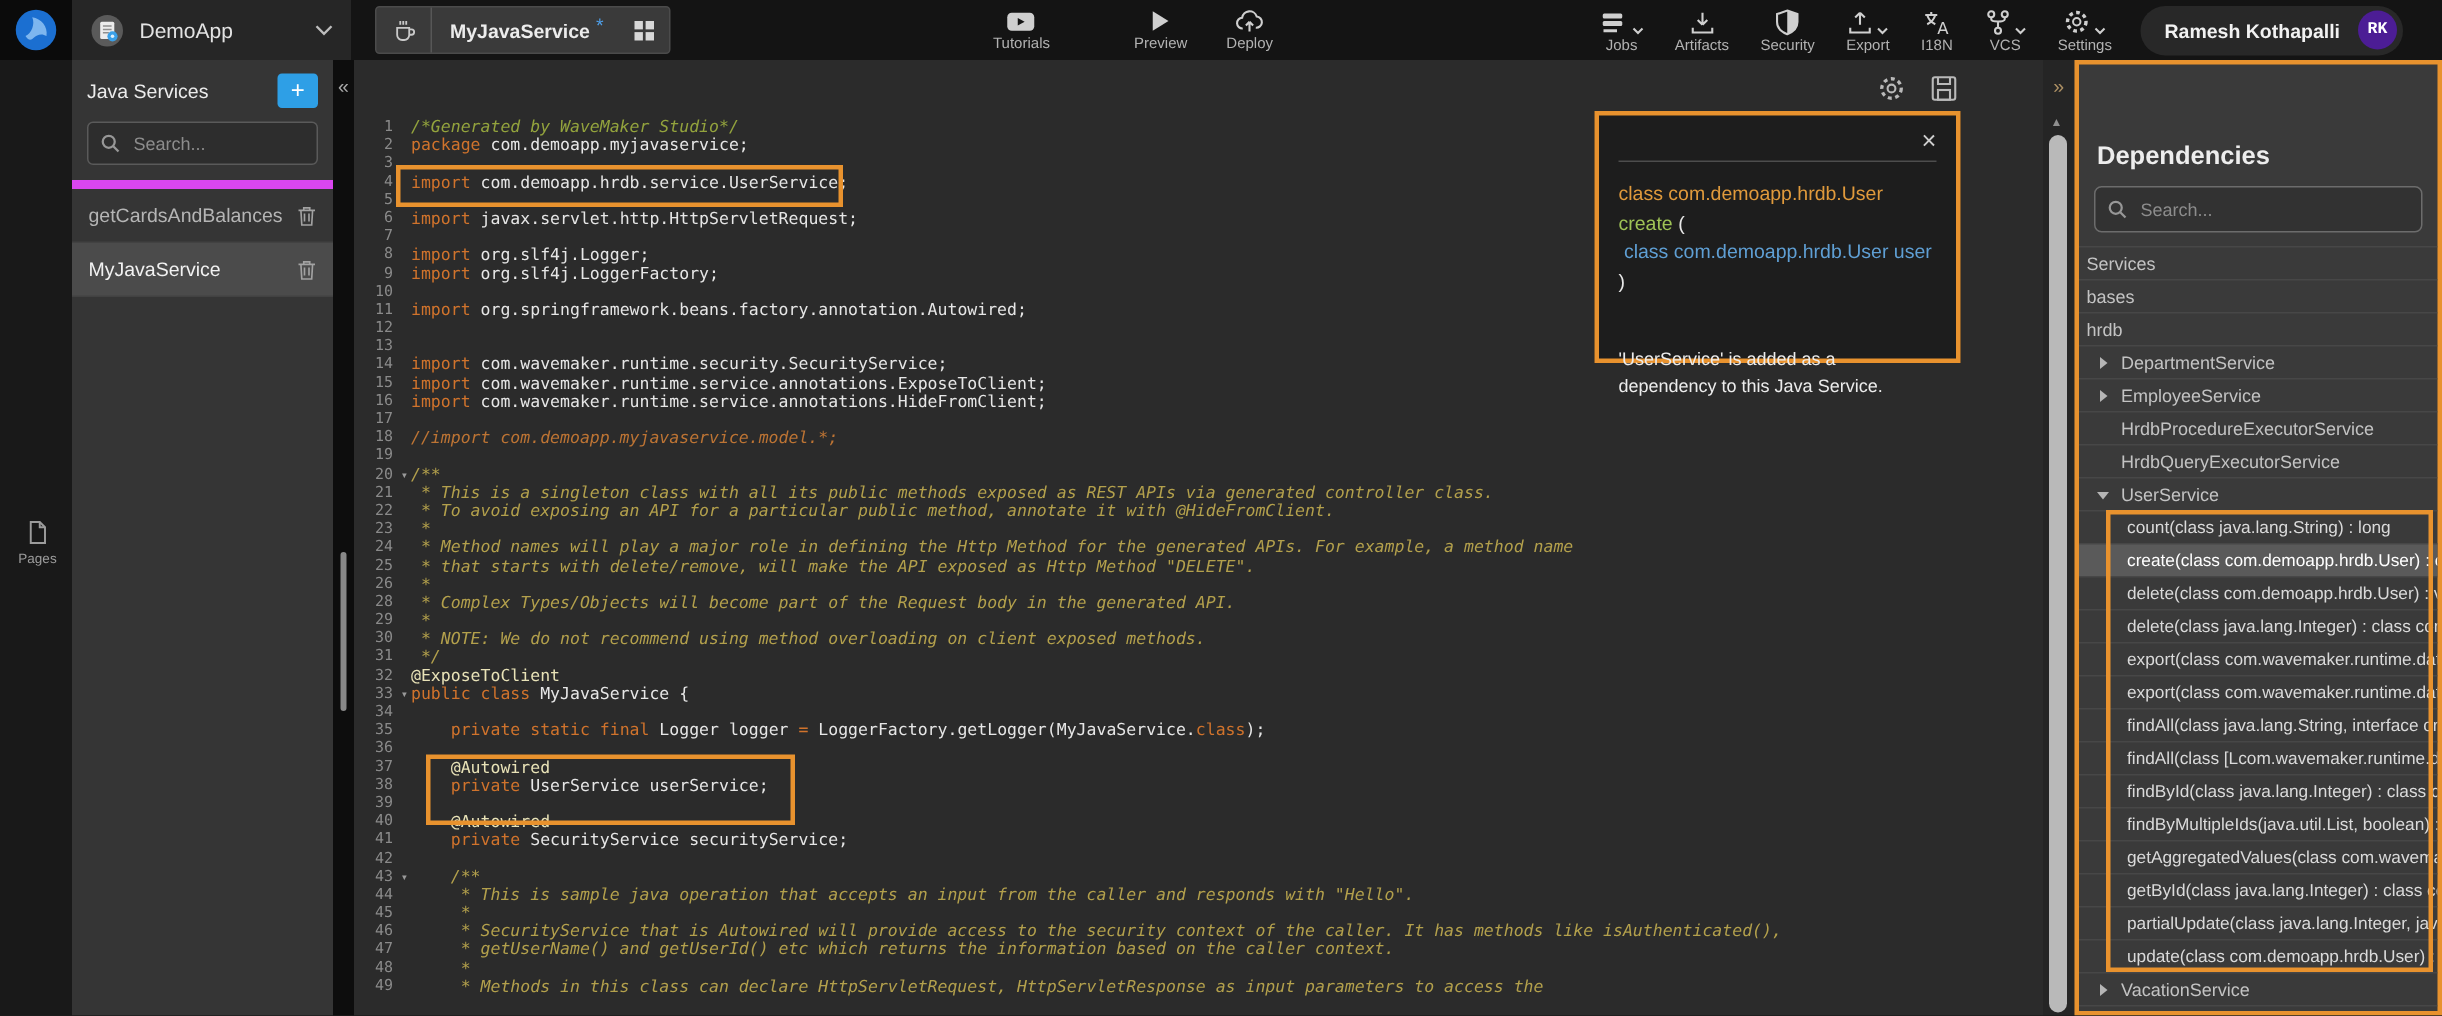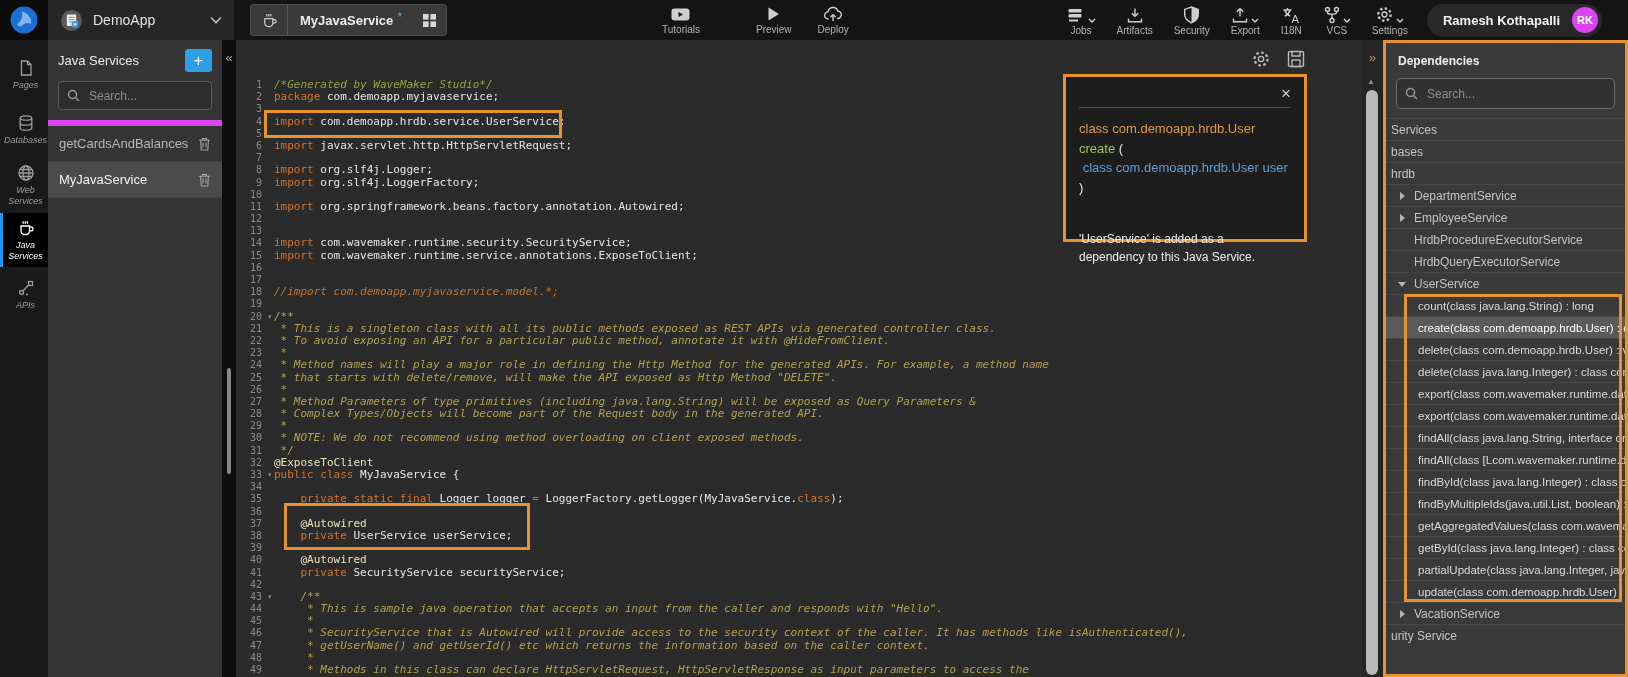--- a/index.html
+++ b/index.html
@@ -21,21 +21,21 @@
   .action .lbl{font-size:10px;color:#b2b2b2;white-space:nowrap;}
   .action svg{stroke:#cfcfcf;fill:none;stroke-width:1.4;}
   .ico-row{display:flex;align-items:flex-end;gap:2px;height:19px;}
   .ml40{margin-left:52px;align-items:center;} .ml18{margin-left:22px;}
   .right-actions{margin-left:auto;display:flex;align-items:center;gap:17px;padding-right:14px;}
   .user-pill{display:flex;align-items:center;gap:12px;background:#282828;border-radius:17px;height:33px;padding:0 4px 0 16px;margin-right:12px;cursor:pointer;}
   .user-name{color:#f2f2f2;font-size:13px;font-weight:bold;white-space:nowrap;}
   .avatar{width:26px;height:26px;border-radius:50%;color:#fff;font-size:11px;font-weight:bold;display:flex;align-items:center;justify-content:center;}
   
   .content{flex:1;display:flex;min-height:0;}
-  .sidebar{width:48px;background:#191919;display:flex;flex-direction:column;padding-top:8px;font-style:italic;}
+  .sidebar{width:48px;background:#191919;display:flex;flex-direction:row;padding-top:8px;}
   .side-item{min-height:46px;display:flex;flex-direction:column;align-items:center;justify-content:center;gap:3px;color:#9c9c9c;font-size:9px;text-align:center;cursor:pointer;border-left:3px solid transparent;padding:4px 0;margin-bottom:1px;}
   .side-item svg{stroke:currentColor;fill:none;stroke-width:1.3;}
   .side-item .slbl{width:44px;line-height:1.15;}
   .side-item.active{background:#000;color:#fff;border-left-color:#2196f3;}
   
   .svc-panel{width:174px;background:#353535;display:flex;flex-direction:column;}
   .svc-head{display:flex;align-items:center;justify-content:space-between;padding:9px 10px 6px;}
   .svc-title{color:#ececec;font-size:13px;}
   .add-btn{width:27px;height:23px;background:#2e9fe6;border-radius:3px;color:#fff;font-size:16px;line-height:1;display:flex;align-items:center;justify-content:center;cursor:pointer;}
   .search-box{margin:3px 10px 10px;display:flex;align-items:center;gap:7px;background:#2d2d2d;border:1px solid #5a5a5a;border-radius:4px;height:27px;padding:0 8px;}
@@ -75,21 +75,21 @@
   .sig{font-size:13px;line-height:1.5;white-space:pre-wrap;}
   .sg-orange{color:#e09a3c;} .sg-green{color:#9fc356;} .sg-blue{color:#5f9fd4;} .sg-plain{color:#e8e8e8;}
   .popup-msg{margin-top:33px;color:#ececec;font-size:12px;line-height:1.5;}
   
   .scroll-strip{width:21px;background:#252525;position:relative;}
   .expand-btn{position:absolute;top:7px;left:2px;width:17px;height:20px;color:#ad9064;font-size:13px;display:flex;align-items:center;justify-content:center;cursor:pointer;}
   .scroll-up{position:absolute;top:37px;left:5px;color:#8f8f8f;font-size:8px;cursor:pointer;}
   .scroll-thumb{position:absolute;left:4px;top:50px;bottom:2px;width:12px;background:#b9b9b9;border-radius:6px;cursor:grab;}
   
   .deps{width:245px;background:#3a3a3a;border:3px solid #e8922e;box-sizing:border-box;display:flex;flex-direction:column;position:relative;}
-  .deps-title{color:#ededed;font-size:12px;font-weight:bold;padding:11px 12px 5px;}
+  .deps-title{color:#ededed;font-size:17px;font-weight:bold;padding:11px 12px 5px;margin-top:40px;}
   .deps-search{margin:5px 10px 9px;height:29px;border-radius:5px;border-color:#6c6c6c;background:#323232;}
   .dep-rows{position:relative;flex:1;overflow:hidden;}
   .dep-row{height:22px;box-sizing:border-box;display:flex;align-items:center;border-top:1px solid #474747;color:#c3c3c3;font-size:12px;position:relative;white-space:nowrap;overflow:hidden;cursor:pointer;}
   .dep-row.lvl0{padding-left:5px;}
   .dep-row.lvl1{padding-left:28px;}
   .dep-row.method{padding-left:32px;color:#dadada;font-size:11.5px;}
   .dep-row.selected{background:#5a5a5a;color:#fff;}
   .arrow{position:absolute;left:14px;top:7px;width:0;height:0;}
   .arrow.right{border-left:5px solid #b5b5b5;border-top:4px solid transparent;border-bottom:4px solid transparent;}
   .arrow.down{border-top:5px solid #b5b5b5;border-left:4px solid transparent;border-right:4px solid transparent;top:9px;left:12px;}
@@ -239,21 +239,21 @@
               <circle cx="10" cy="10" r="2.6"></circle>
             </svg>
             <svg class="chev" width="8" height="6" viewBox="0 0 8 6">
               <path d="M1 1l3 3 3-3"></path>
             </svg>
           </span>
         <span class="lbl">Settings</span>
       </div>
       <div class="user-pill">
         <span class="user-name">Ramesh Kothapalli</span>
-        <span class="avatar" id="avatar" style="background: #d946ef;">RK</span>
+        <span class="avatar" id="avatar" style="background: #4c1d95; font-family: Liberation Mono, monospace;">RK</span>
       </div>
     </div>
   </header>
 
   <div class="content">
 
     <nav class="sidebar">
       <div class="side-item">
         <svg width="18" height="18" viewBox="0 0 18 18">
             <path d="M4.5 2h6l3.5 3.5V16h-9.5z"></path>
@@ -357,32 +357,31 @@
           <div class="line"><span class="ln">6</span><span class="lc"><span class="tk-k">import</span><span class="tk-p"> javax.servlet.http.HttpServletRequest;</span></span></div>
           <div class="line"><span class="ln">7</span><span class="lc"></span></div>
           <div class="line"><span class="ln">8</span><span class="lc"><span class="tk-k">import</span><span class="tk-p"> org.slf4j.Logger;</span></span></div>
           <div class="line"><span class="ln">9</span><span class="lc"><span class="tk-k">import</span><span class="tk-p"> org.slf4j.LoggerFactory;</span></span></div>
           <div class="line"><span class="ln">10</span><span class="lc"></span></div>
           <div class="line"><span class="ln">11</span><span class="lc"><span class="tk-k">import</span><span class="tk-p"> org.springframework.beans.factory.annotation.Autowired;</span></span></div>
           <div class="line"><span class="ln">12</span><span class="lc"></span></div>
           <div class="line"><span class="ln">13</span><span class="lc"></span></div>
           <div class="line"><span class="ln">14</span><span class="lc"><span class="tk-k">import</span><span class="tk-p"> com.wavemaker.runtime.security.SecurityService;</span></span></div>
           <div class="line"><span class="ln">15</span><span class="lc"><span class="tk-k">import</span><span class="tk-p"> com.wavemaker.runtime.service.annotations.ExposeToClient;</span></span></div>
-          <div class="line"><span class="ln">16</span></div>
+          <div class="line"><span class="ln">16</span><span class="lc"><span class="tk-k">import</span><span class="tk-p"> com.wavemaker.runtime.service.annotations.HideFromClient;</span></span></div>
           <div class="line"><span class="ln">17</span><span class="lc"></span></div>
           <div class="line"><span class="ln">18</span><span class="lc"><span class="tk-co">//import com.demoapp.myjavaservice.model.*;</span></span></div>
           <div class="line"><span class="ln">19</span><span class="lc"></span></div>
           <div class="line"><span class="ln">20<span class="fold">▾</span></span><span class="lc"><span class="tk-cd">/**</span></span></div>
           <div class="line"><span class="ln">21</span><span class="lc"><span class="tk-cd"> * This is a singleton class with all its public methods exposed as REST APIs via generated controller class.</span></span></div>
           <div class="line"><span class="ln">22</span><span class="lc"><span class="tk-cd"> * To avoid exposing an API for a particular public method, annotate it with @HideFromClient.</span></span></div>
           <div class="line"><span class="ln">23</span><span class="lc"><span class="tk-cd"> *</span></span></div>
           <div class="line"><span class="ln">24</span><span class="lc"><span class="tk-cd"> * Method names will play a major role in defining the Http Method for the generated APIs. For example, a method name</span></span></div>
           <div class="line"><span class="ln">25</span><span class="lc"><span class="tk-cd"> * that starts with delete/remove, will make the API exposed as Http Method "DELETE".</span></span></div>
           <div class="line"><span class="ln">26</span><span class="lc"><span class="tk-cd"> *</span></span></div>
-          <div class="line"><span class="ln">27</span><span class="lc"><span class="tk-cd"> * Method Parameters of type primitives (including java.lang.String) will be exposed as Query Parameters &amp;</span></span></div>
           <div class="line"><span class="ln">28</span><span class="lc"><span class="tk-cd"> * Complex Types/Objects will become part of the Request body in the generated API.</span></span></div>
           <div class="line"><span class="ln">29</span><span class="lc"><span class="tk-cd"> *</span></span></div>
           <div class="line"><span class="ln">30</span><span class="lc"><span class="tk-cd"> * NOTE: We do not recommend using method overloading on client exposed methods.</span></span></div>
           <div class="line"><span class="ln">31</span><span class="lc"><span class="tk-cd"> */</span></span></div>
           <div class="line"><span class="ln">32</span><span class="lc"><span class="tk-an">@ExposeToClient</span></span></div>
           <div class="line"><span class="ln">33<span class="fold">▾</span></span><span class="lc"><span class="tk-k">public class</span><span class="tk-p"> MyJavaService {</span></span></div>
           <div class="line"><span class="ln">34</span><span class="lc"></span></div>
           <div class="line"><span class="ln">35</span><span class="lc"><span class="tk-p">    </span><span class="tk-k">private static final</span><span class="tk-p"> Logger logger </span><span class="tk-k">=</span><span class="tk-p"> LoggerFactory.getLogger(MyJavaService.</span><span class="tk-k">class</span><span class="tk-p">);</span></span></div>
           <div class="line"><span class="ln">36</span><span class="lc"></span></div>
           <div class="line"><span class="ln">37</span><span class="lc"><span class="tk-p">    </span><span class="tk-an">@Autowired</span></span></div>

